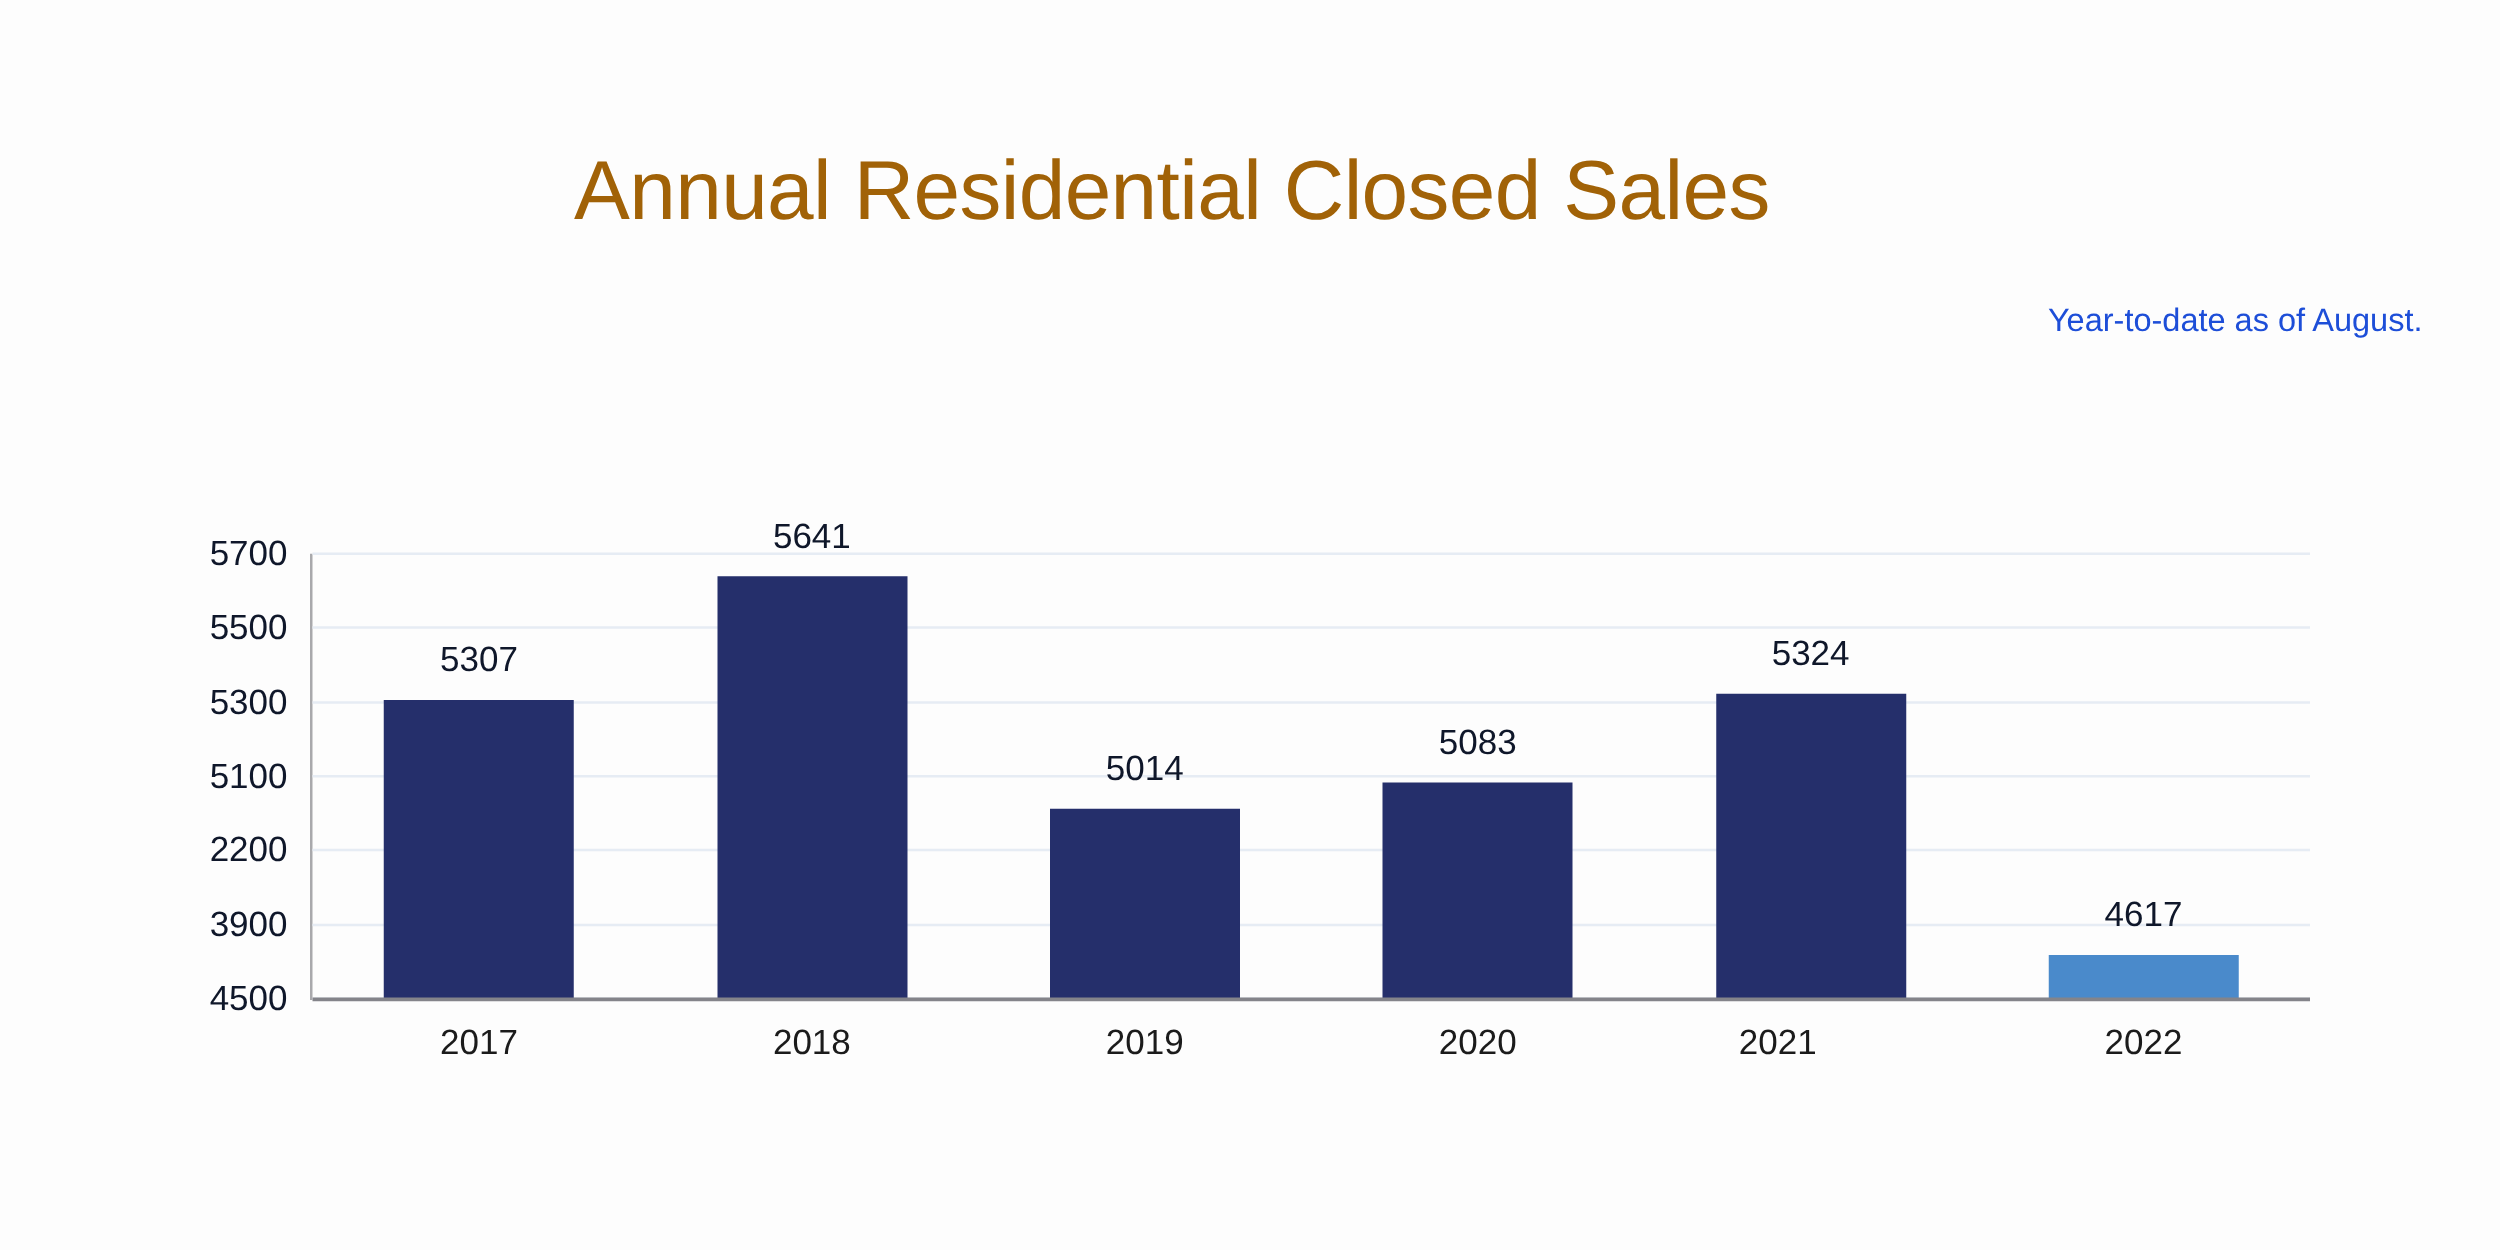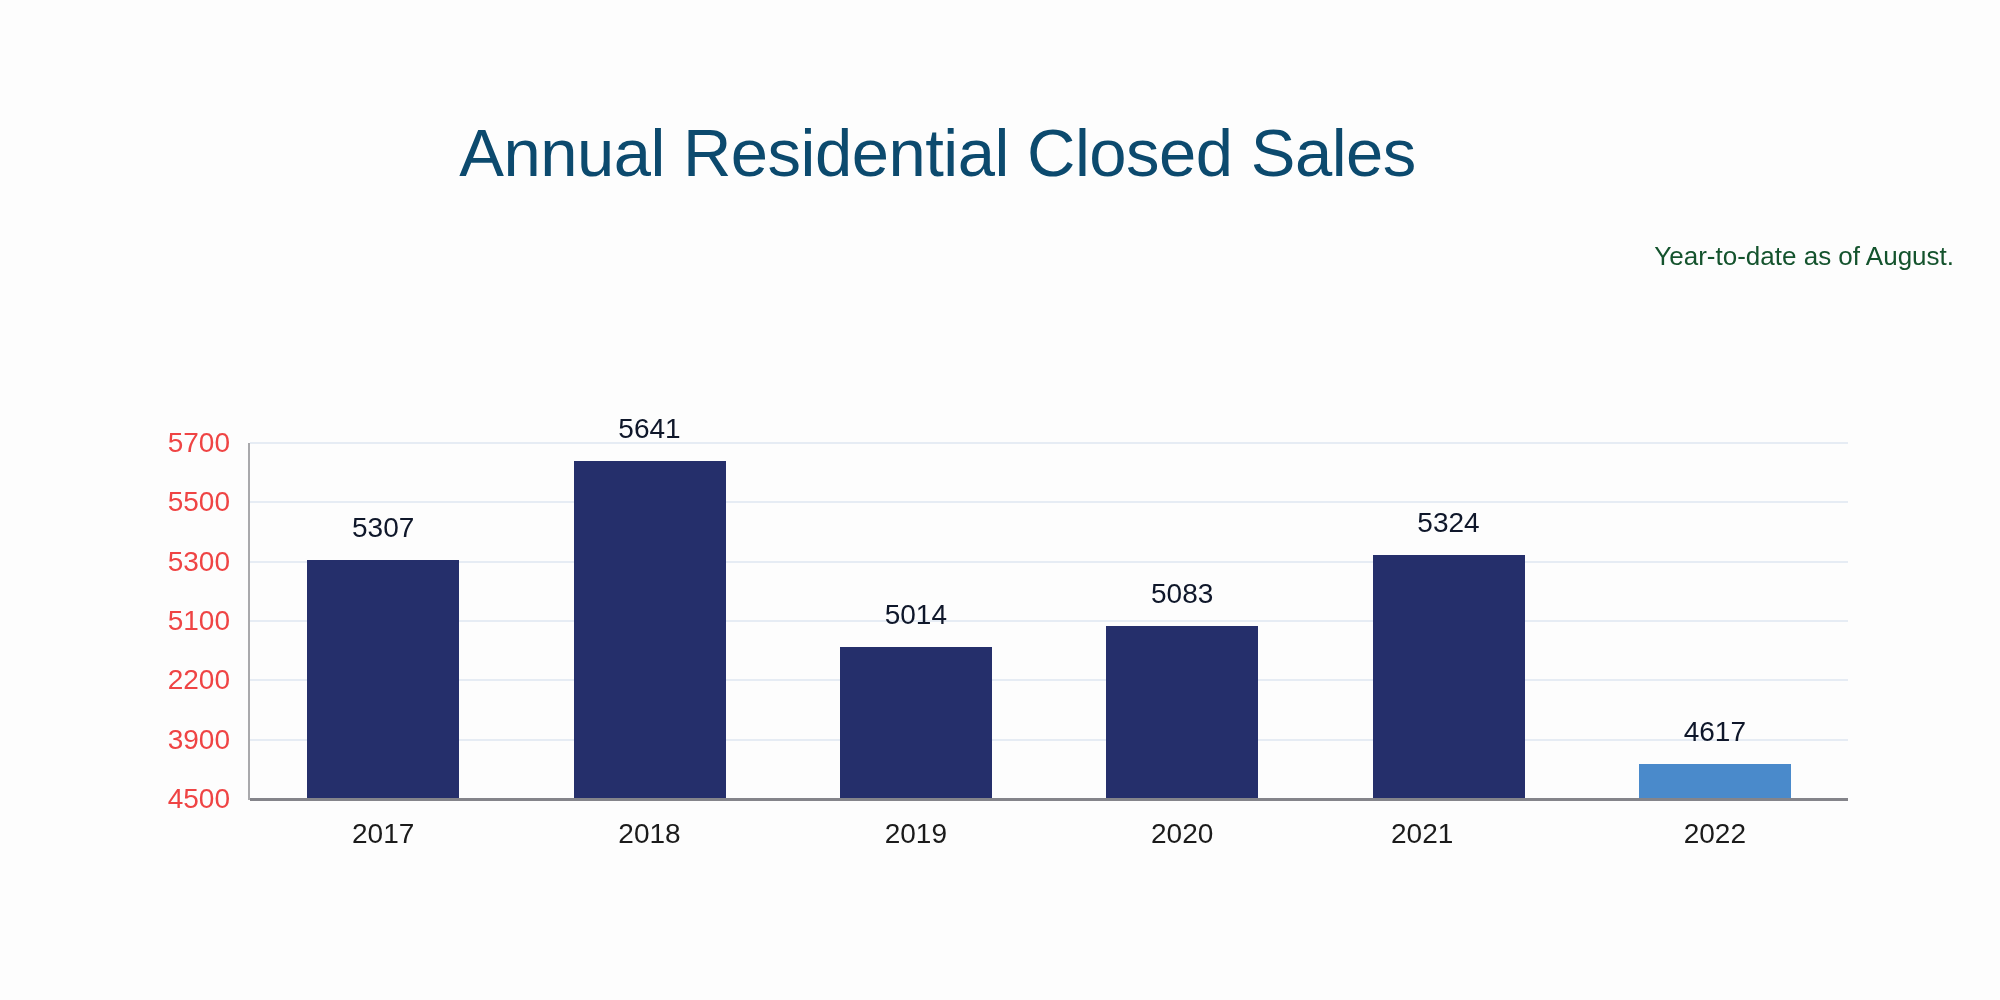--- a/index.html
+++ b/index.html
@@ -25,31 +25,31 @@
   }
   #chart-title {
     position: absolute;
     left: 0;
     top: 119px;
     width: 1875px;
     text-align: center;
     font-size: 67px;
     font-weight: 400;
     letter-spacing: -0.5px;
-    color: #0c4a6e;
+    color: #a16207;
     white-space: nowrap;
     line-height: 1;
   }
   #chart-subtitle {
     position: absolute;
-    right: 46px;
+    right: 62px;
     top: 243px;
     font-size: 26px;
     font-weight: 400;
-    color: #14532d;
+    color: #1d4ed8;
     white-space: nowrap;
     line-height: 1;
   }
 
   
   #plot-wrap {
     position: absolute;
     left: 0;
     top: 0;
     width: 2000px;
@@ -84,21 +84,21 @@
     width: 1598px;
     height: 3px;
     background: #84848a;
   }
   .y-tick-label {
     position: absolute;
     right: 0;
     width: 100px;
     text-align: right;
     font-size: 28px;
-    color: #ef4444;
+    color: #0f172a;
     line-height: 1;
     white-space: nowrap;
   }
   #y-ticks {
     position: absolute;
     left: 130px;
     top: 443px;
     width: 100px;
     height: 356px;
   }

